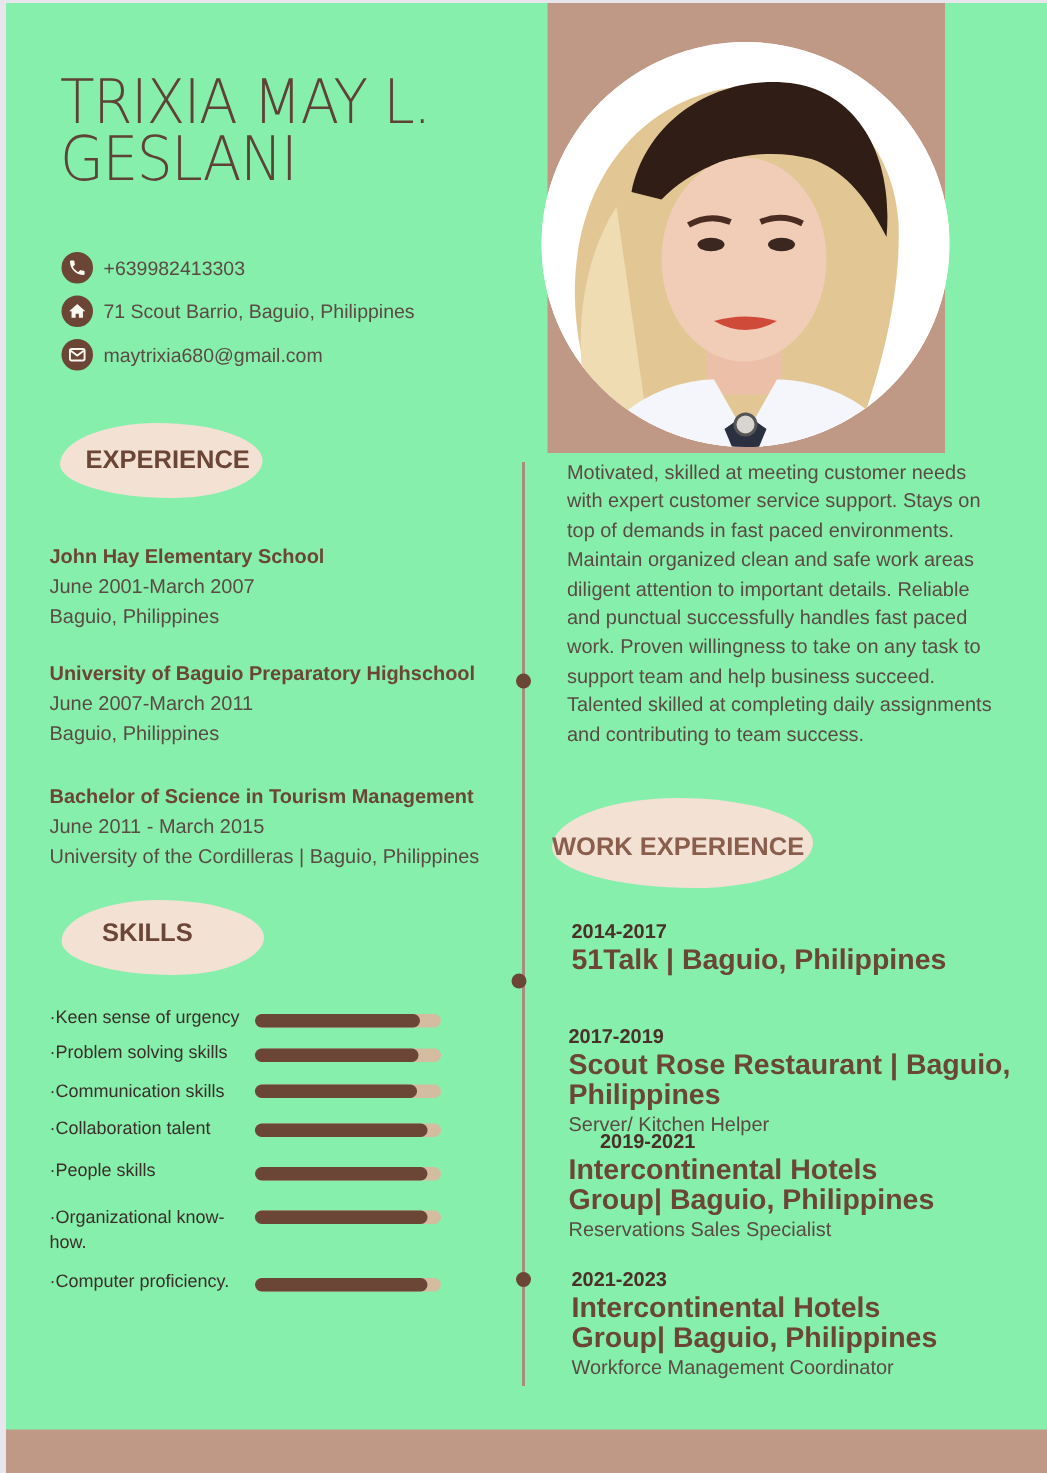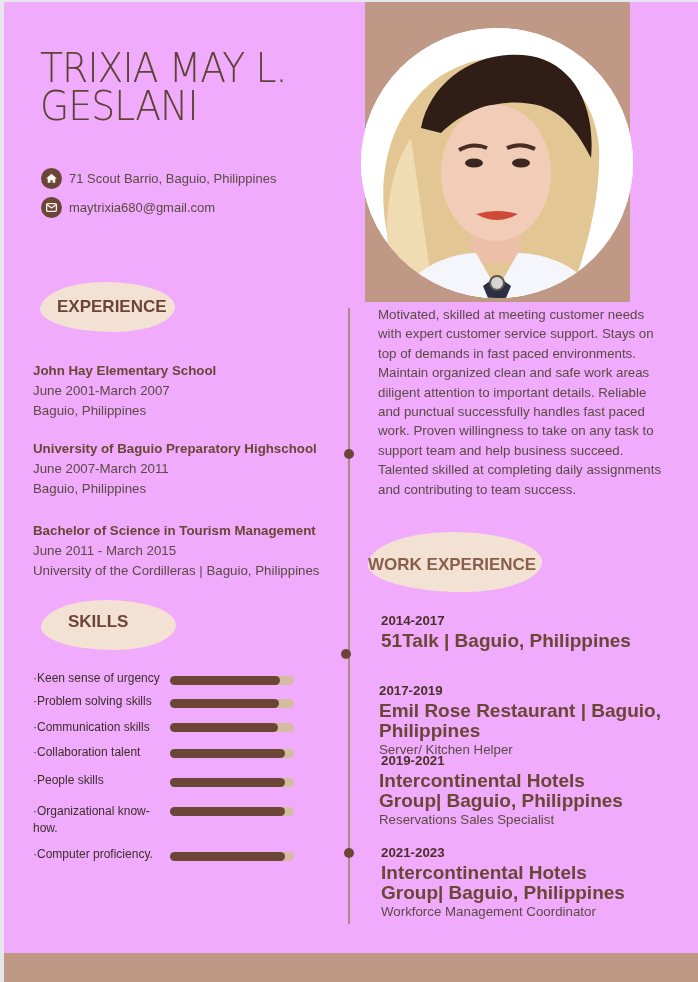--- a/index.html
+++ b/index.html
@@ -1,21 +1,21 @@
 <!DOCTYPE html>
 <html><head>
   <meta charset="utf-8">
   <style>
     * { box-sizing: border-box; margin: 0; padding: 0; }
     html, body { width: 698px; height: 982px; background: #e6e6ec; overflow: hidden; }
     body { font-family: "Liberation Sans", sans-serif; position: relative; }
 
     .page {
       position: absolute; left: 4px; top: 2px; width: 694px; height: 980px;
-      background: #f0abfc; overflow: hidden;
+      background: #86efac; overflow: hidden;
     }
 
     
     .photo-bg {
       position: absolute; left: 361px; top: 0; width: 265px; height: 300px;
       background: #c09886;
     }
     .photo-circle {
       position: absolute; left: 357px; top: 26px; width: 272px; height: 270px;
       border-radius: 50%; background: #ffffff; overflow: hidden;
@@ -128,20 +128,28 @@
       <circle cx="136" cy="255" r="7" fill="#d8d4d0" stroke="#555" stroke-width="2"></circle>
     </svg>
   </div>
 
   <div class="name">
     <span class="line">TRIXIA MAY L.</span>
     <span class="line">GESLANI</span>
   </div>
 
   <div class="contacts">
+    <div class="contact">
+      <span class="ic">
+        <svg viewBox="0 0 24 24">
+            <path fill="#fbf8f2" d="M6.6 10.8c1.4 2.8 3.8 5.1 6.6 6.6l2.2-2.2c.3-.3.7-.4 1-.2 1.1.4 2.3.6 3.6.6.6 0 1 .4 1 1V20c0 .6-.4 1-1 1C10.6 21 3 13.4 3 4c0-.6.4-1 1-1h3.5c.6 0 1 .4 1 1 0 1.3.2 2.5.6 3.6.1.3 0 .7-.2 1z"></path>
+          </svg>
+      </span>
+      <span class="txt">+639982413303</span>
+    </div>
     <div class="contact">
       <span class="ic">
         <svg viewBox="0 0 24 24">
             <path fill="#fbf8f2" d="M12 3 2 12h3v8h5v-5h4v5h5v-8h3z"></path>
           </svg>
       </span>
       <span class="txt">71 Scout Barrio, Baguio, Philippines</span>
     </div>
     <div class="contact">
       <span class="ic">
@@ -228,25 +236,25 @@
 
   <div class="blob" style="left:364px; top:530px; width:174px; height:60px;"></div>
   <div class="blob-title" style="left:364px; top:553px; color:#8a5e4c;">WORK EXPERIENCE</div>
 
   <div class="job" style="top:609px; left:377px;">
     <div class="years">2014-2017</div>
     <div class="company">51Talk | Baguio, Philippines</div>
   </div>
   <div class="job" style="top:679px;">
     <div class="years">2017-2019</div>
-    <div class="company">Emil Rose Restaurant | Baguio, Philippines</div>
+    <div class="company">Scout Rose Restaurant | Baguio, Philippines</div>
     <div class="role">Server/ Kitchen Helper</div>
   </div>
   <div class="job" style="top:749px; width:265px;">
-    <div class="years" style="padding-left:2px;">2019-2021</div>
+    <div class="years" style="padding-left:2px;margin-left:19px;">2019-2021</div>
     <div class="company">Intercontinental Hotels Group| Baguio, Philippines</div>
     <div class="role">Reservations Sales Specialist</div>
   </div>
   <div class="job" style="top:841px; left:377px; width:265px;">
     <div class="years">2021-2023</div>
     <div class="company">Intercontinental Hotels Group| Baguio, Philippines</div>
     <div class="role">Workforce Management Coordinator</div>
   </div>
 
   <div class="bottom-bar"></div>

